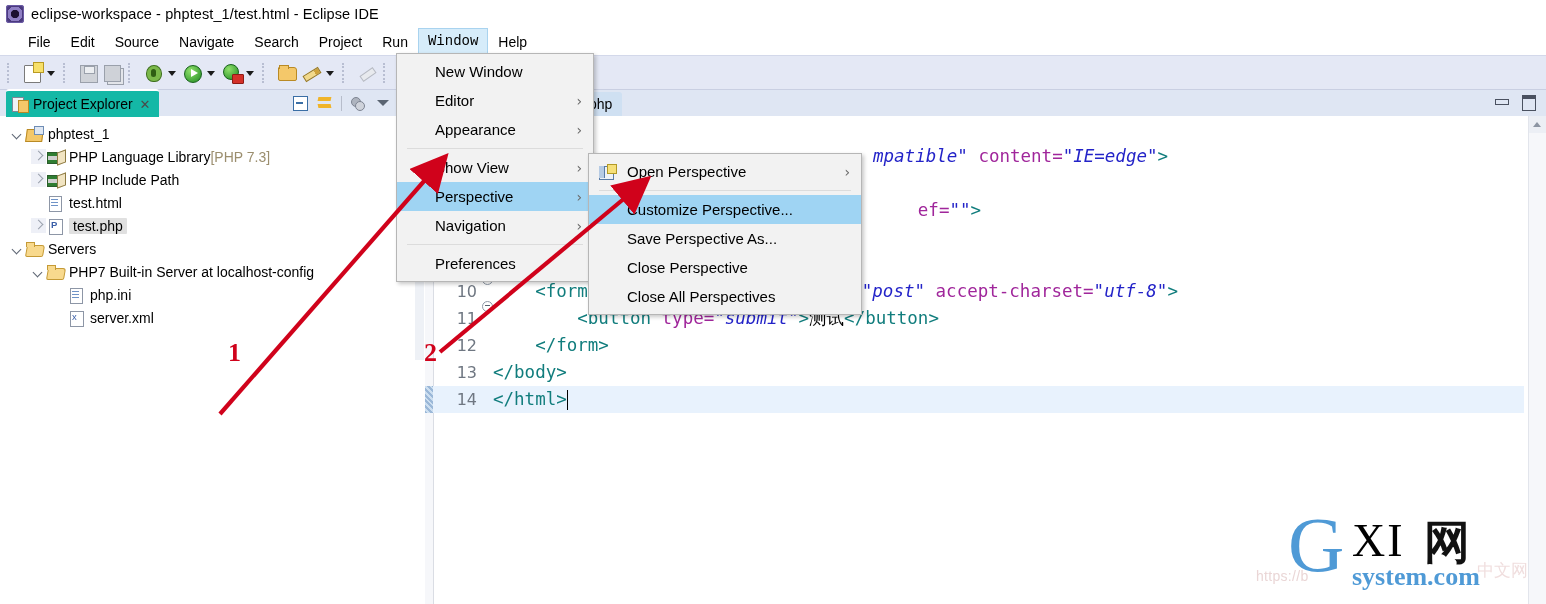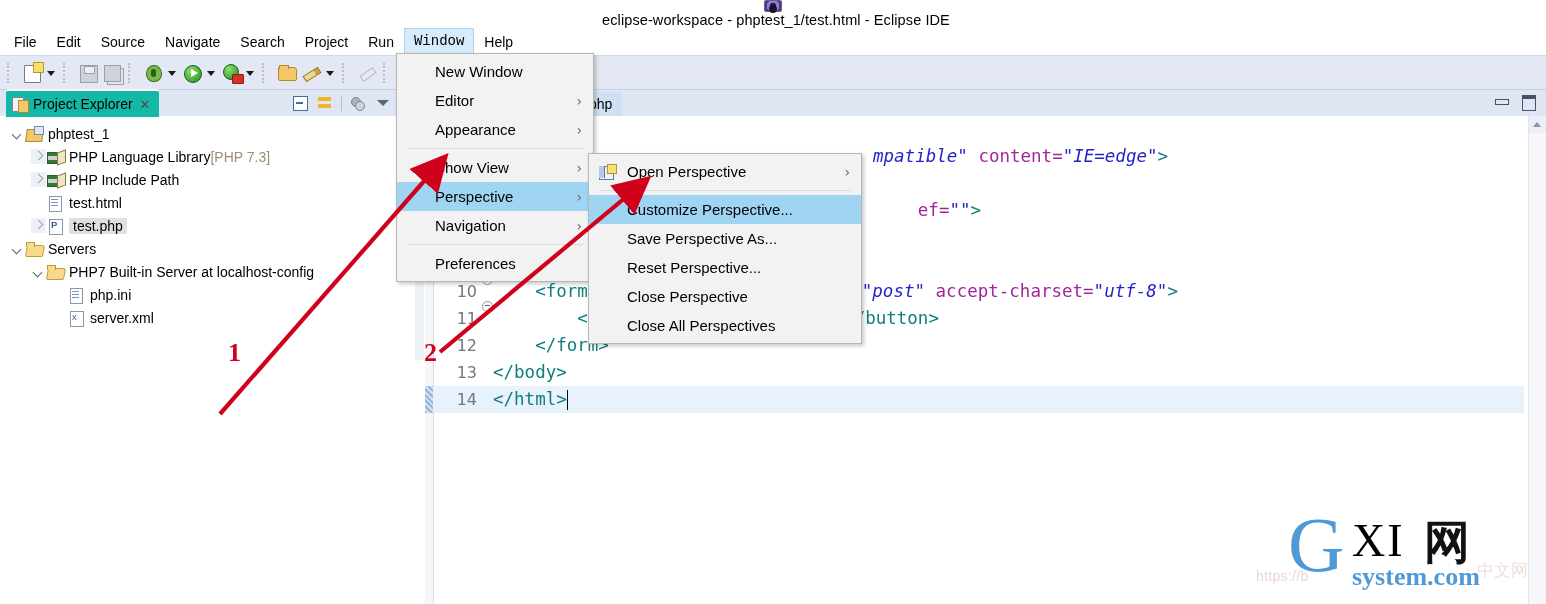--- a/index.html
+++ b/index.html
@@ -6,29 +6,29 @@
   body{
     width:1546px;height:604px;overflow:hidden;
     background:#ffffff;
     font-family:"Liberation Sans", sans-serif;
     font-size:13.5px;color:#000;
     -webkit-font-smoothing:antialiased;
   }
   .app{position:relative;width:1546px;height:604px;overflow:hidden;background:#f4f5f9;}
 
   
-  .titlebar{height:28px;background:#ffffff;display:flex;align-items:center;padding-left:6px;flex-direction:column;}
+  .titlebar{height:28px;background:#ffffff;display:flex;align-items:center;padding-left:6px;}
   .title-icon{width:18px;height:18px;margin-right:7px;border-radius:3px;
     background:radial-gradient(circle at 50% 50%, #2b1b4e 0 30%, #8f7fc4 31% 58%, #4b3a7e 59% 100%);
     box-shadow:inset 0 0 0 1px #6b5ba5;position:relative;}
   .title-icon:after{content:"";position:absolute;left:5px;top:5px;width:8px;height:8px;border-radius:50%;background:#1c1030;}
   .title-text{font-size:14.5px;color:#000;letter-spacing:.1px;}
 
   
-  .menubar{height:27px;background:#ffffff;display:flex;align-items:stretch;padding-left:4px;font-size:14px;}
+  .menubar{height:27px;background:#ffffff;display:flex;align-items:stretch;padding-left:18px;font-size:14px;}
   .menubar .mi{padding:3px 10px 3px 10px;display:flex;align-items:center;color:#000;cursor:default;}
   .menubar .mi.active{background:#d6ecfa;border:1px solid #a9d3ef;border-bottom:none;padding:2px 9px 4px 9px;font-family:Liberation Mono, monospace;}
 
   
   .toolbar{height:33px;background:#e4e8f5;border-top:1px solid #d3d8ea;border-bottom:1px solid #c9cfe2;
     display:flex;align-items:center;padding-left:4px;gap:2px;}
   .tb-ic{width:22px;height:22px;position:relative;display:inline-block;}
   .tb-sep{width:7px;height:20px;border-left:2px dotted #b8bed2;margin:0 3px;}
   .tb-arrow{width:13px;height:22px;position:relative;}
   .tb-arrow:after{content:"";position:absolute;left:2px;top:9px;border-left:4.5px solid transparent;border-right:4.5px solid transparent;border-top:5px solid #1b1b1b;}
@@ -400,23 +400,20 @@
       <span class="chev">›</span>
     </div>
     <div class="sep"></div>
     <div class="item hl">
         <span class="mlbl">Customize Perspective...</span>
       </div>
     <div class="item">
         <span class="mlbl">Save Perspective As...</span>
       </div>
     <div class="item">
-        <span class="mlbl">Reset Perspective...</span>
-      </div>
-    <div class="item">
         <span class="mlbl">Close Perspective</span>
       </div>
     <div class="item">
         <span class="mlbl">Close All Perspectives</span>
       </div>
   </div>
 
   <svg class="anno" viewBox="0 0 1546 604">
     <defs>
       <marker id="ah1" markerWidth="9" markerHeight="9" refX="3" refY="4.5" orient="auto">

